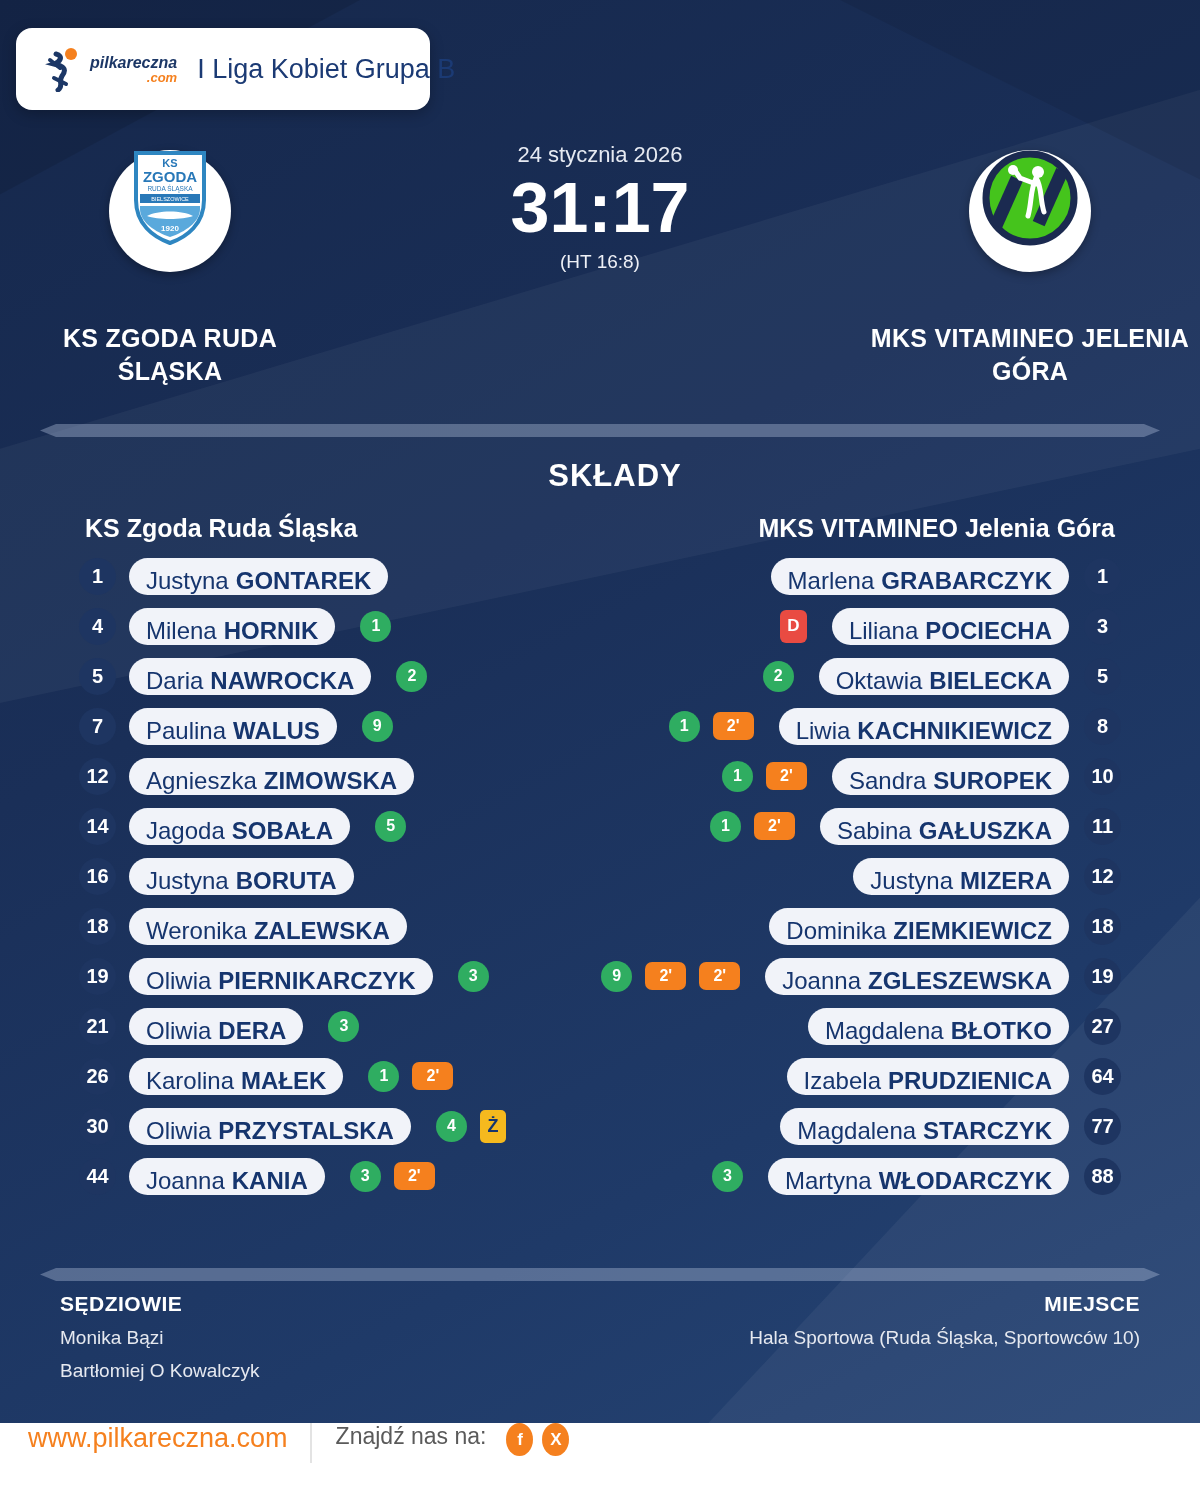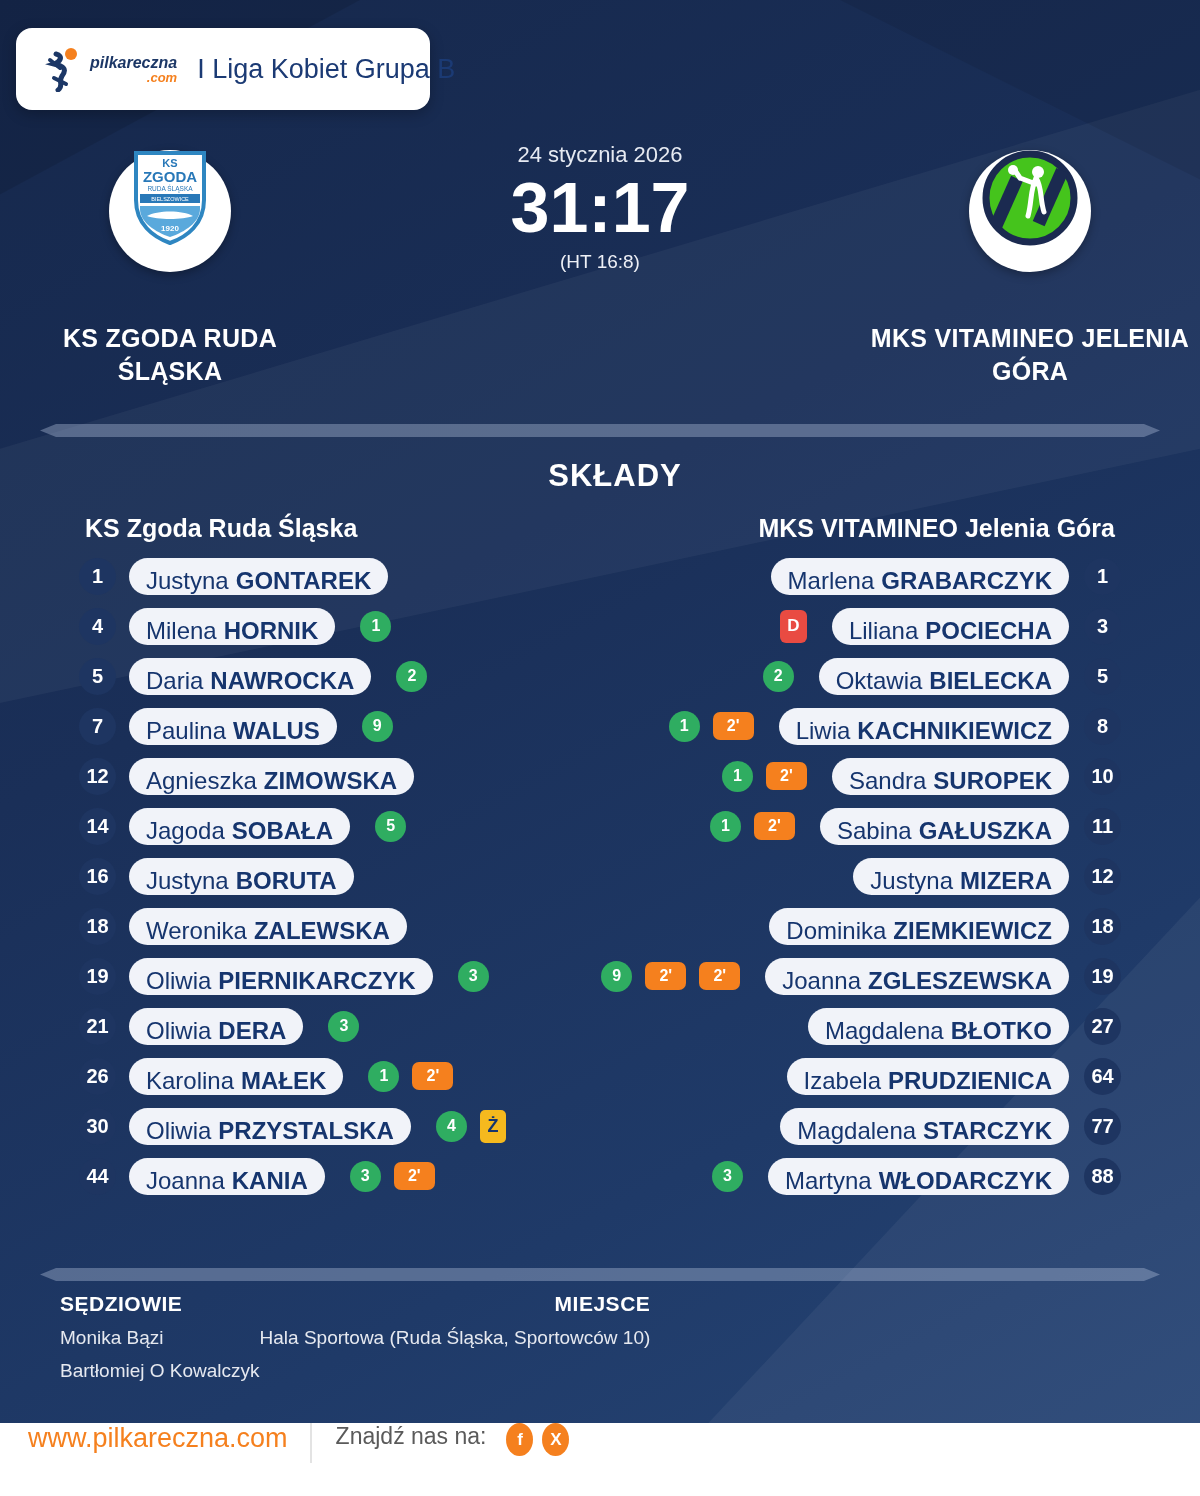--- a/index.html
+++ b/index.html
@@ -60,21 +60,21 @@
   .roster-row.home .badges{margin-left:25px;}
   .roster-row.away .badges{margin-right:25px;}
   .badge{display:flex;align-items:center;justify-content:center;font-weight:700;color:#fff;}
   .badge-goals{width:31px;height:31px;border-radius:50%;background:var(--green,#2fad61);font-size:16px;}
   .badge-susp{width:41px;height:28px;border-radius:7px;background:var(--orange,#f5801e);font-size:16px;}
   .badge-red{width:27px;height:33px;border-radius:6px;background:var(--red,#e94b42);font-size:17px;}
   .badge-yellow{width:26px;height:33px;border-radius:5px;background:var(--yellow,#f5b91e);
     color:#16356e;font-size:18px;}
 
   
-  .officials{position:absolute;top:1292px;left:60px;right:60px;display:flex;color:#fff;}
+  .officials{position:absolute;top:1292px;left:60px;right:60px;display:flex;justify-content:space-between;color:#fff;}
   .officials-block{display:flex;flex-direction:column;gap:11px;}
   .officials-right{text-align:right;}
   .officials-title{font-size:21px;font-weight:700;letter-spacing:.5px;}
   .officials-line{font-size:19px;color:#e6e9f0;}
 
   
   .footer{position:absolute;left:0;top:1423px;width:1200px;height:73px;background:#ffffff;
     display:flex;align-items:flex-start;padding-left:28px;}
   .footer-url{color:#f5801e;font-size:27px;text-decoration:none;}
   .footer-sep{width:2px;height:40px;background:#e3e3e3;margin:0 24px 0 22px;}

